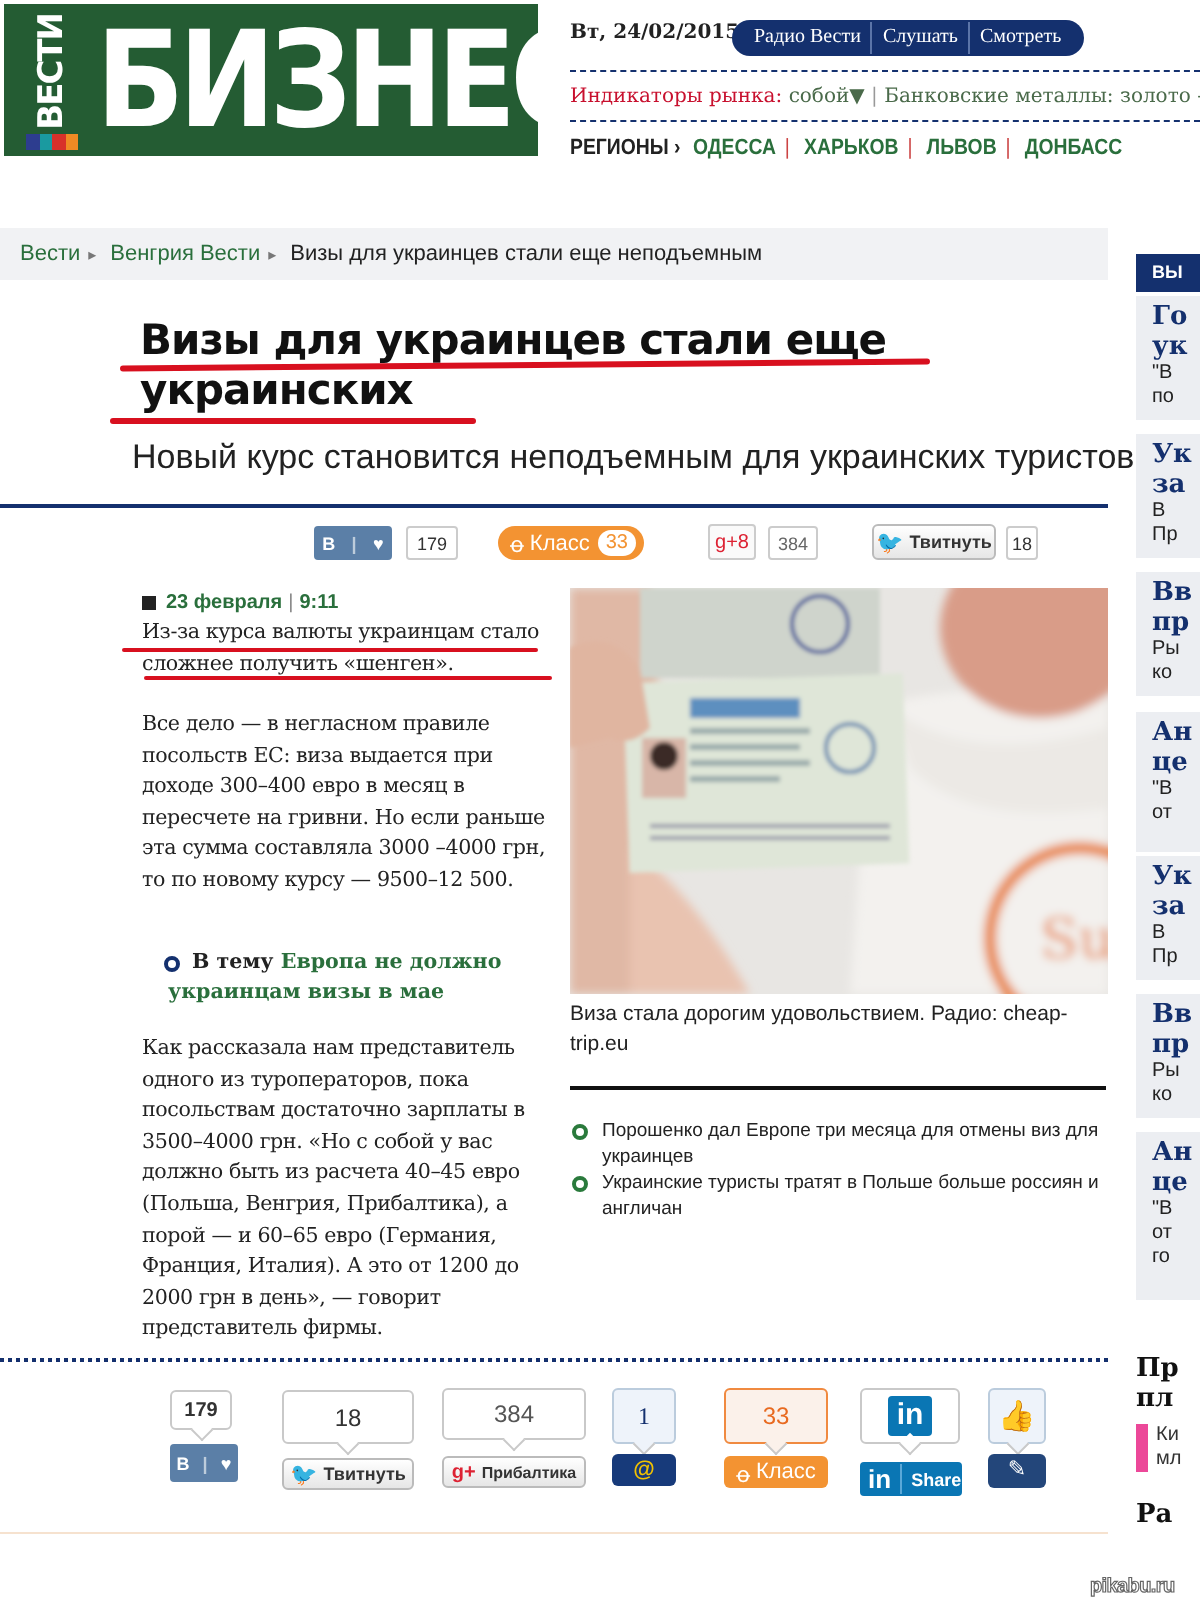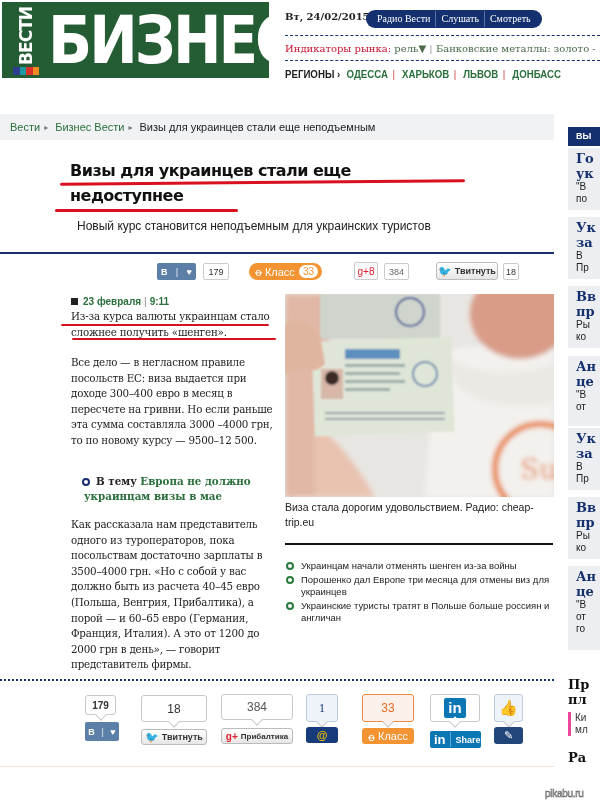--- a/index.html
+++ b/index.html
@@ -23,23 +23,23 @@
 .regions{left:285px;top:68px;font-size:11px;font-weight:bold;white-space:nowrap;width:315px;overflow:hidden;font-family:"Liberation Sans",sans-serif;transform:scaleX(.88);transform-origin:left}
 .regions .r0{color:#222}
 .regions a{color:#2a6f3c;text-decoration:none}
 .regions .sep{color:#c44;font-weight:normal;margin:0 5px}
 
 .crumb{left:0;top:114px;width:554px;height:26px;background:#f1f2f4;font-size:11px;display:flex;align-items:center;padding-left:10px}
 .crumb a{color:#2a6f3c;text-decoration:none}
 .crumb .arr{color:#777;font-size:8px;margin:0 7px 0 4px}
 .crumb .cur{color:#222}
 
-.title{left:70px;top:158px;width:420px;font-family:"DejaVu Sans",sans-serif;font-weight:bold;font-size:16px;line-height:25px;color:#111;letter-spacing:-.5px}
+.title{left:70px;top:158px;width:420px;font-family:"DejaVu Sans",sans-serif;font-weight:bold;font-size:21px;line-height:25px;color:#111;letter-spacing:-.5px}
 .redline{background:#d8101f;height:3px;border-radius:2px}
-.subtitle{left:77px;top:219px;font-size:12px;color:#222}
+.subtitle{left:66px;top:219px;font-size:17px;color:#222}
 .navyline{left:0;top:252px;width:554px;height:2px;background:#14306e}
 
 .vk{background:#5b7fa7;border-radius:2px;color:#fff;font-weight:bold;font-size:9px;display:flex;align-items:center;justify-content:space-around}
 .cnt{border:1px solid #ccc;border-radius:2px;background:#fff;font-size:9px;color:#333;display:flex;align-items:center;justify-content:center}
 .ok{background:#f39332;border-radius:10px;color:#fff;font-size:11px;display:flex;align-items:center;padding:0 4px 0 6px}
 .ok .n{background:#fff;color:#f39332;border-radius:8px;padding:0 4px;margin-left:4px;font-size:10px;line-height:13px}
 .gbtn{border:1px solid #ccc;border-radius:2px;background:#fafafa;color:#d23;font-size:10px;display:flex;align-items:center;justify-content:center}
 .tw{border:1px solid #bbb;border-radius:3px;background:linear-gradient(#fff,#e6e6e6);font-size:9px;font-weight:bold;color:#333;display:flex;align-items:center;justify-content:center;gap:3px}
 .tw .bird{color:#2a9fe8;font-size:11px}
 
@@ -65,22 +65,22 @@
 
 .bub{border:1px solid #c9c9c9;border-radius:3px;background:#fff;display:flex;align-items:center;justify-content:center;font-size:12px;color:#333}
 .bub:after{content:"";position:absolute;bottom:-5px;left:50%;margin-left:-4px;width:7px;height:7px;background:inherit;border-right:1px solid #c9c9c9;border-bottom:1px solid #c9c9c9;transform:rotate(45deg)}
 .bub{position:absolute}
 
 .sb-head{left:568px;top:127px;width:32px;height:19px;background:#14306e;color:#fff;font-size:9px;font-weight:bold;padding:4px 0 0 8px}
 .sb-item{left:568px;width:32px;background:#eceef2;padding:3px 0 0 8px;overflow:hidden}
 .sb-item .h{font-family:"DejaVu Serif",serif;font-weight:bold;color:#14306e;font-size:13px;line-height:15px;white-space:nowrap}
 .sb-item .s{font-size:10px;line-height:12px;color:#222;white-space:nowrap}
 .sb-h2{left:568px;font-family:"DejaVu Serif",serif;font-weight:bold;font-size:13px;line-height:15px;color:#111;white-space:nowrap;width:32px;overflow:hidden}
-.sb-quote{left:568px;top:712px;width:32px;border-left:3px solid #ec4899;padding-left:4px;font-size:10px;line-height:12px;color:#333;overflow:hidden;white-space:nowrap}
-.pikabu{left:545px;top:788px;font-size:10px;font-weight:normal;color:#fff;-webkit-text-stroke:0.6px #666;letter-spacing:-.3px}
+.sb-quote{left:568px;top:712px;width:32px;border-left:6px solid #ec4899;padding-left:4px;font-size:10px;line-height:12px;color:#333;overflow:hidden;white-space:nowrap}
+.pikabu{left:545px;top:788px;font-size:10px;font-weight:bold;color:#fff;-webkit-text-stroke:0.6px #666;letter-spacing:-.3px}
 </style>
 </head>
 <body>
 
 <div class="abs logo">
   <div class="logo-vesti">
     <span class="vt">ВЕСТИ</span>
     <div class="logo-stripes">
       <span style="background:#2d3d8f"></span>
         <span style="background:#1a9aa0"></span>
@@ -93,45 +93,45 @@
 
 <div class="abs date">Вт, 24/02/2015</div>
 <div class="abs radio">
   <span>Радио Вести</span>
   <span>Слушать</span>
   <span>Смотреть</span>
 </div>
 <div class="abs dash" style="left:285px;top:35px;width:315px"></div>
 <div class="abs ind">
   <span class="lbl">Индикаторы рынка:</span>
-  <span class="tick">рель▼</span>
+  <span class="tick">собой▼</span>
   <span class="tick" style="color:#999"> | </span>
   <span class="tick">Банковские металлы: золото - $</span>
 </div>
 <div class="abs dash" style="left:285px;top:60px;width:315px"></div>
 <div class="abs regions">
   <span class="r0">РЕГИОНЫ ›</span>
   <a style="margin-left:4px">ОДЕССА</a><span class="sep">|</span>
   <a>ХАРЬКОВ</a><span class="sep">|</span>
   <a>ЛЬВОВ</a><span class="sep">|</span>
   <a>ДОНБАСС</a>
   
 </div>
 
 <div class="abs crumb">
   <a>Вести</a>
     <span class="arr">▸</span>
-  <a>Бизнес Вести</a>
+  <a>Венгрия Вести</a>
     <span class="arr">▸</span>
   <span class="cur">Визы для украинцев стали еще неподъемным</span>
 </div>
 
 <div class="abs title">
   <div>Визы для украинцев стали еще</div>
-  <div>недоступнее</div>
+  <div>украинских</div>
 </div>
 <div class="abs redline" style="left:60px;top:181px;width:405px;transform:rotate(-.5deg)"></div>
 <div class="abs redline" style="left:55px;top:209px;width:183px"></div>
 <div class="abs subtitle">Новый курс становится неподъемным для украинских туристов</div>
 <div class="abs navyline"></div>
 
 <div class="abs vk" style="left:157px;top:263px;width:39px;height:17px">
   <span>В</span>
     <span style="opacity:.6">|</span>
     <span>♥</span>
@@ -204,24 +204,20 @@
       <rect x="40" y="124" width="120" height="2" fill="#99a"></rect>
       <path d="M0 30 Q20 20 35 40 L40 70 Q30 80 20 75 L0 80 Z" fill="#e0b5a0"></path>
     </g>
   </svg>
 </div>
 <div class="abs caption">Виза стала дорогим удовольствием. Радио: cheap-trip.eu</div>
 <div class="abs blackline"></div>
 <ul class="abs links">
   <li>
       <span class="gdot"></span>
-      <span>Украинцам начали отменять шенген из-за войны</span>
-    </li>
-  <li>
-      <span class="gdot"></span>
       <span>Порошенко дал Европе три месяца для отмены виз для украинцев</span>
     </li>
   <li>
       <span class="gdot"></span>
       <span>Украинские туристы тратят в Польше больше россиян и англичан</span>
     </li>
 </ul>
 
 <div class="abs dotline"></div>
 

